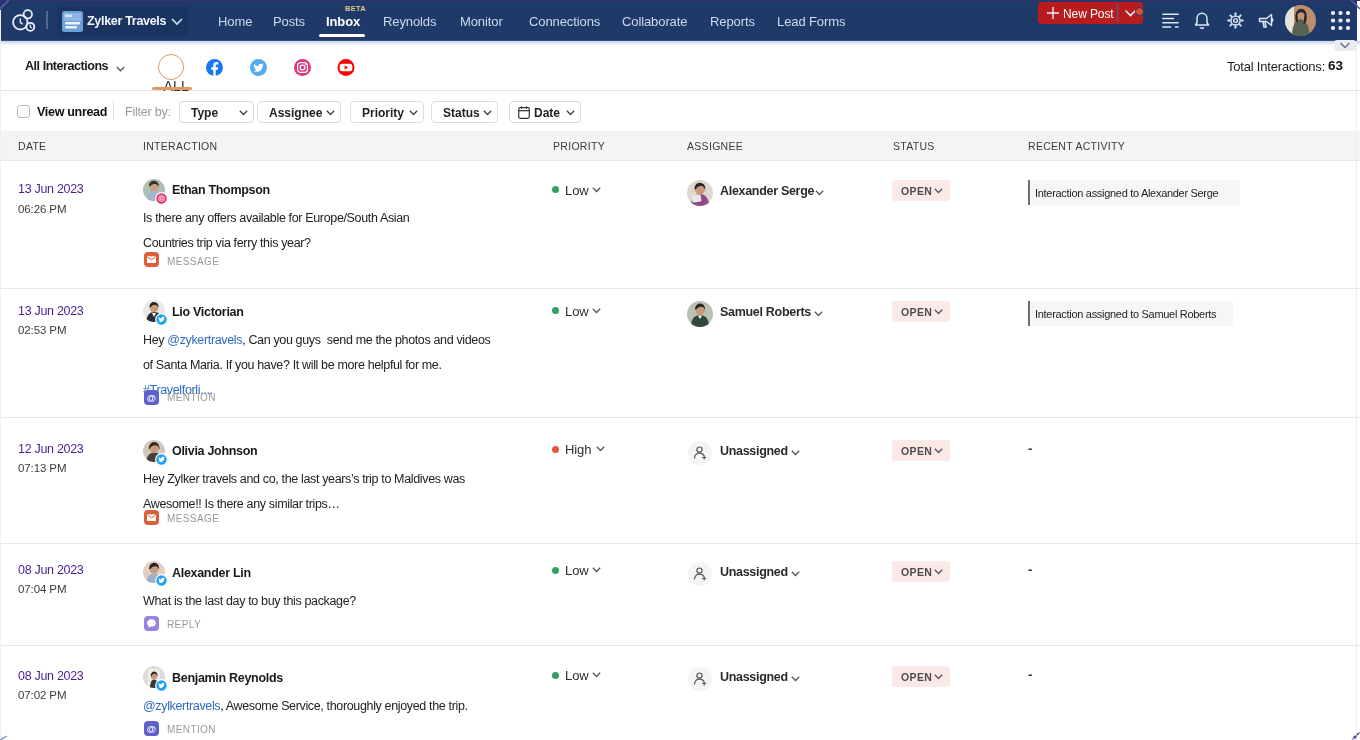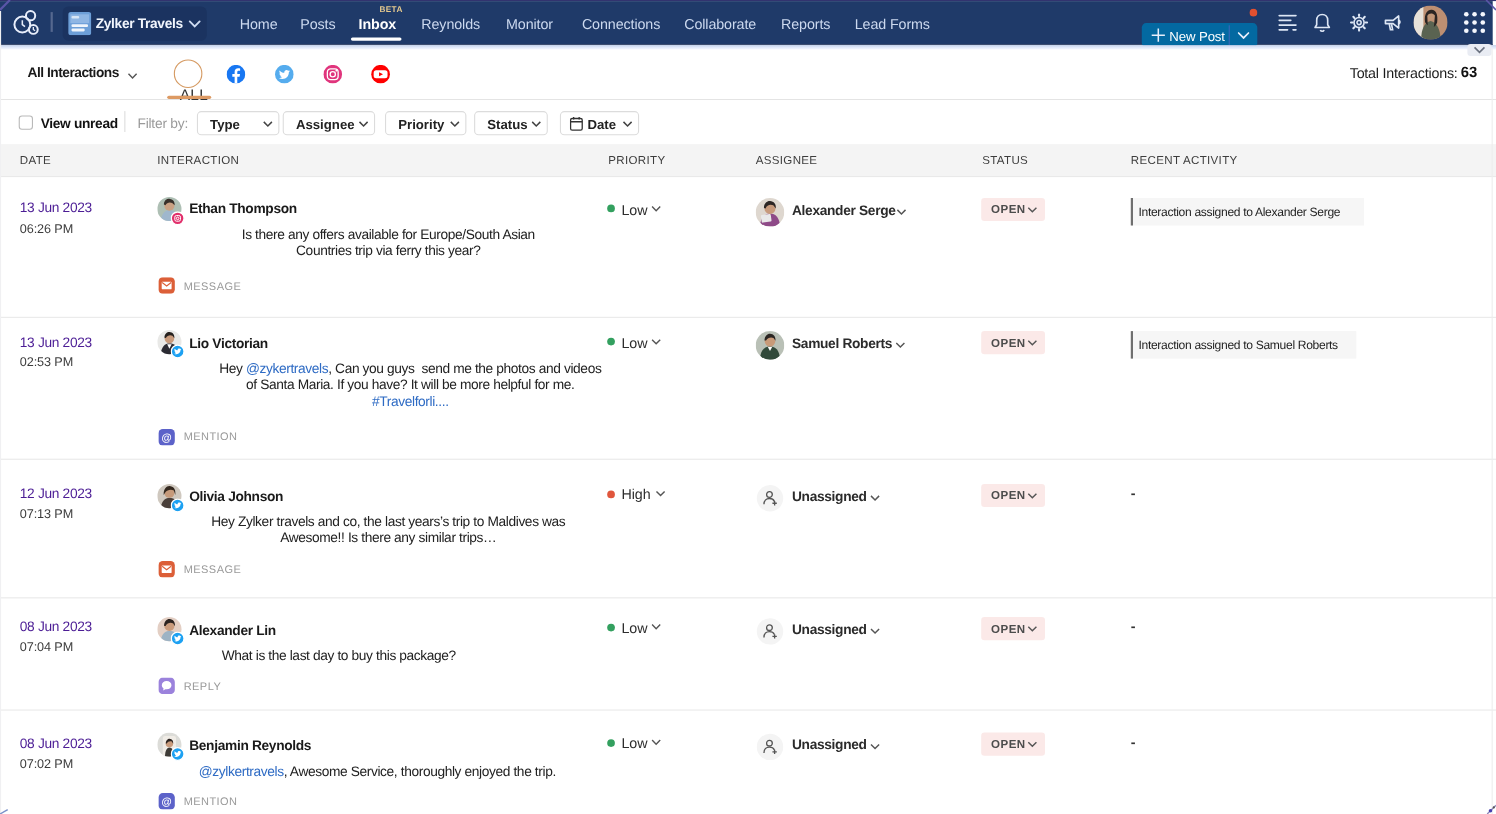--- a/index.html
+++ b/index.html
@@ -7,38 +7,38 @@
   body { font-family:"Liberation Sans", sans-serif; background:#fff; position:relative; }
   .abs { position:absolute; }
   
   #topline { left:0; top:0; width:1360px; height:1px; background:#32336f; }
   #nav { left:0; top:1px; width:1357px; height:40px; background:#1f3a69; border-bottom:1px solid #3d4d6f; }
   #nav .item { position:absolute; top:13px; font-size:13px; color:#ccd9ef; letter-spacing:-0.1px; }
   #nav .item.active { color:#fff; font-weight:bold; }
   #acctbox { position:absolute; left:57px; top:5px; width:131px; height:31px; background:#1b3360; border-radius:5px; }
   #navunderline { position:absolute; left:319px; top:33px; width:46px; height:3px; background:#fff; border-radius:2px; }
   #beta { position:absolute; left:345px; top:3px; font-size:7.5px; color:#e5c98e; font-weight:bold; letter-spacing:0.3px; }
-  #newpost { position:absolute; left:1038px; top:20px; width:105px; height:22px; background:#0369a1; border-radius:4px; color:#fff; }
+  #newpost { position:absolute; left:1038px; top:1px; width:105px; height:22px; background:#b91c1c; border-radius:4px; color:#fff; }
   
   #band { left:0; top:41px; width:1360px; height:5px; background:linear-gradient(#c3d1ea, #e2eafa 45%, #ffffff 100%); }
   #tabsrow { left:0; top:45px; width:1360px; height:46px; background:#fff; border-bottom:1px solid #e4e4e4;padding-left:40px; }
   #allint { position:absolute; left:25px; top:14px; font-size:12.5px; font-weight:bold; color:#1a1a1a; letter-spacing:-0.45px; }
   #tabul { position:absolute; left:152px; top:42px; width:40px; height:3px; background:#dd9a63; border-radius:2px; }
   
   #filterrow { left:0; top:91px; width:1360px; height:40px; background:#fff; }
   .fbtn { position:absolute; top:10px; height:22px; border:1px solid #dcdcdc; border-radius:4px; background:#fff; font-size:12px; font-weight:bold; color:#222; }
   .fbtn .ch { position:absolute; right:5px; top:8px; }
   
   #thead { left:0; top:131px; width:1360px; height:29px; background:#f4f4f4; }
   #thead span { position:absolute; top:9px; font-size:10.5px; color:#3d3d3d; letter-spacing:0.3px; font-weight:normal; }
   .rowsep { left:0; width:1360px; height:1px; background:#e9e9e9; }
   .date1 { font-size:12.5px; color:#4c1d95; letter-spacing:-0.3px; }
   .date2 { font-size:11.5px; color:#3c3c3c; letter-spacing:-0.1px; }
   .name { font-size:12.5px; font-weight:bold; color:#1a1a1a; letter-spacing:-0.3px; }
-  .msg { font-size:12.5px; color:#222; letter-spacing:-0.35px; line-height:15px;text-align:center; }
+  .msg { font-size:12.5px; color:#222; letter-spacing:-0.35px; line-height:25px; }
   .msg .lnk { color:#2e6bc4; }
   .typelabel { font-size:10px; color:#999; letter-spacing:0.4px;text-align:center; }
   .prio { font-size:13px; color:#2e2e2e; letter-spacing:-0.1px; }
   .pdot { width:7px; height:7px; border-radius:50%; }
   .aname { font-size:12.5px; font-weight:bold; color:#2b2b2b; letter-spacing:-0.3px; }
   .pill { width:58px; height:21px; background:#fbe9e8; border-radius:3px; }
   .pill span { position:absolute; left:9px; top:5px; font-size:10.5px; font-weight:bold; color:#4c4c4c; letter-spacing:0.4px; }
   .actbox { height:25px; background:#f6f6f6; border-left:2px solid #6f6f6f; }
   .actbox span { position:absolute; left:5px; top:7px; font-size:11px; font-weight:normal; color:#1f1f1f; letter-spacing:-0.3px; white-space:nowrap; }
   .dash { font-size:13px; color:#333; font-weight:bold; }

